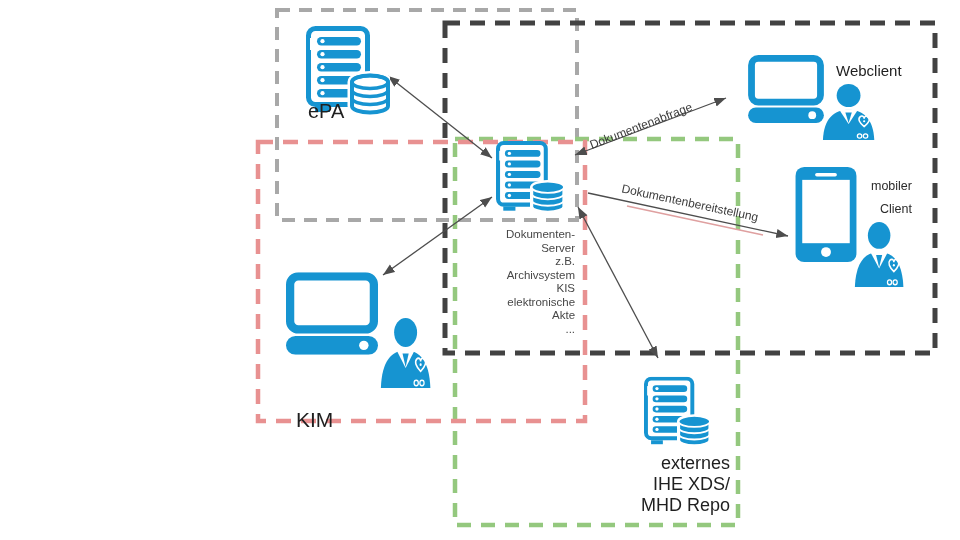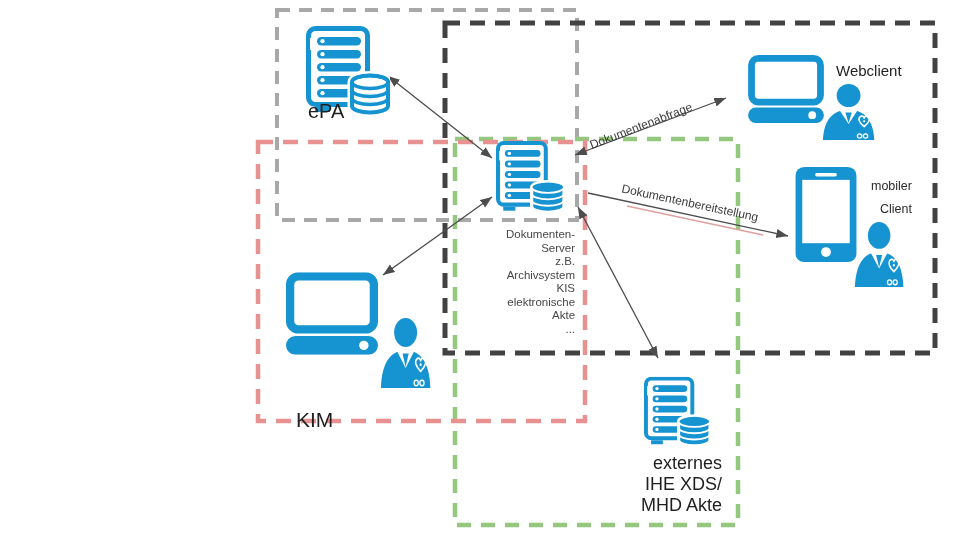--- a/index.html
+++ b/index.html
@@ -175,18 +175,18 @@
   <div class="label label-center">Dokumenten-
 Server
 z.B.
 Archivsystem
 KIS
 elektronische
 Akte
 ...</div>
   <div class="label label-externes">externes
 IHE XDS/
-MHD Akte</div>
+MHD Repo</div>
 
   <div class="edge-label edge-abfrage">Dokumentenabfrage</div>
   <div class="edge-label edge-bereit">Dokumentenbereitstellung</div>
 
 </div>
 
 </body></html>

